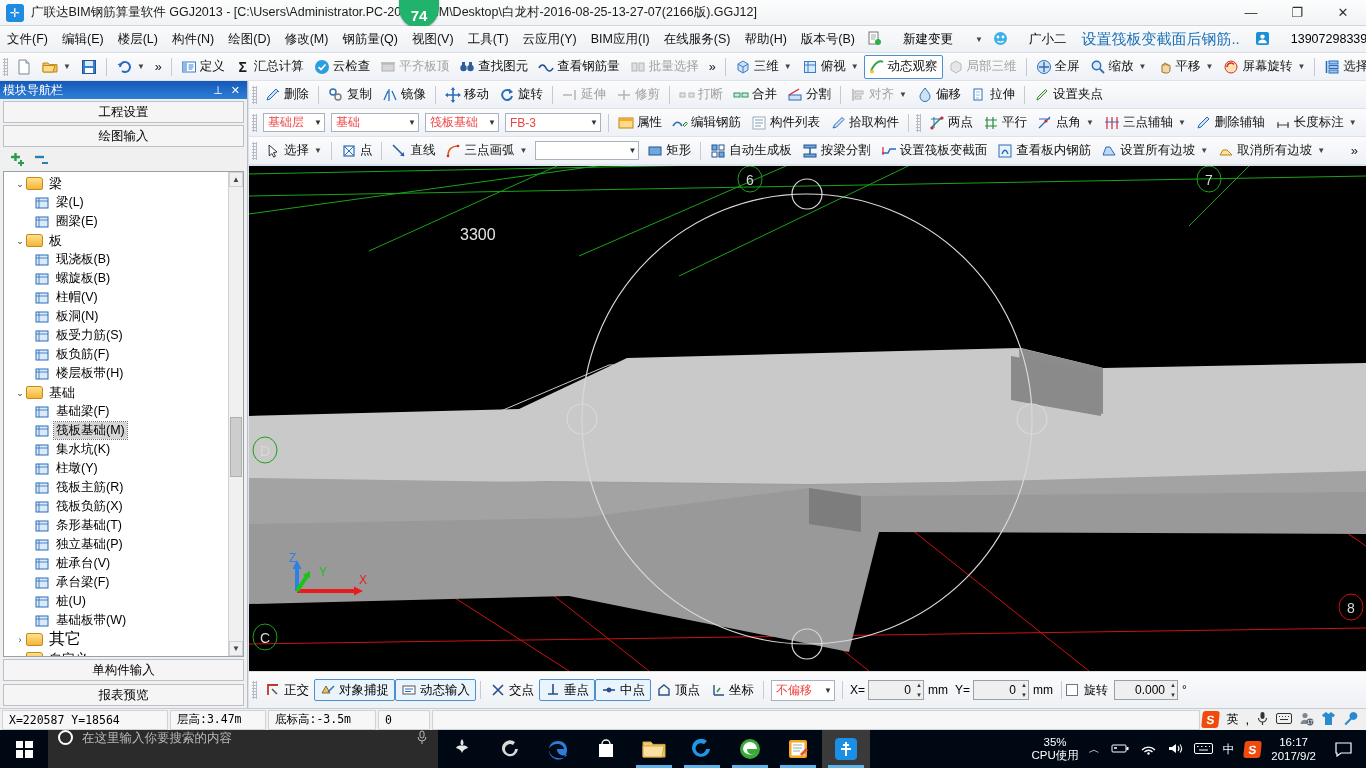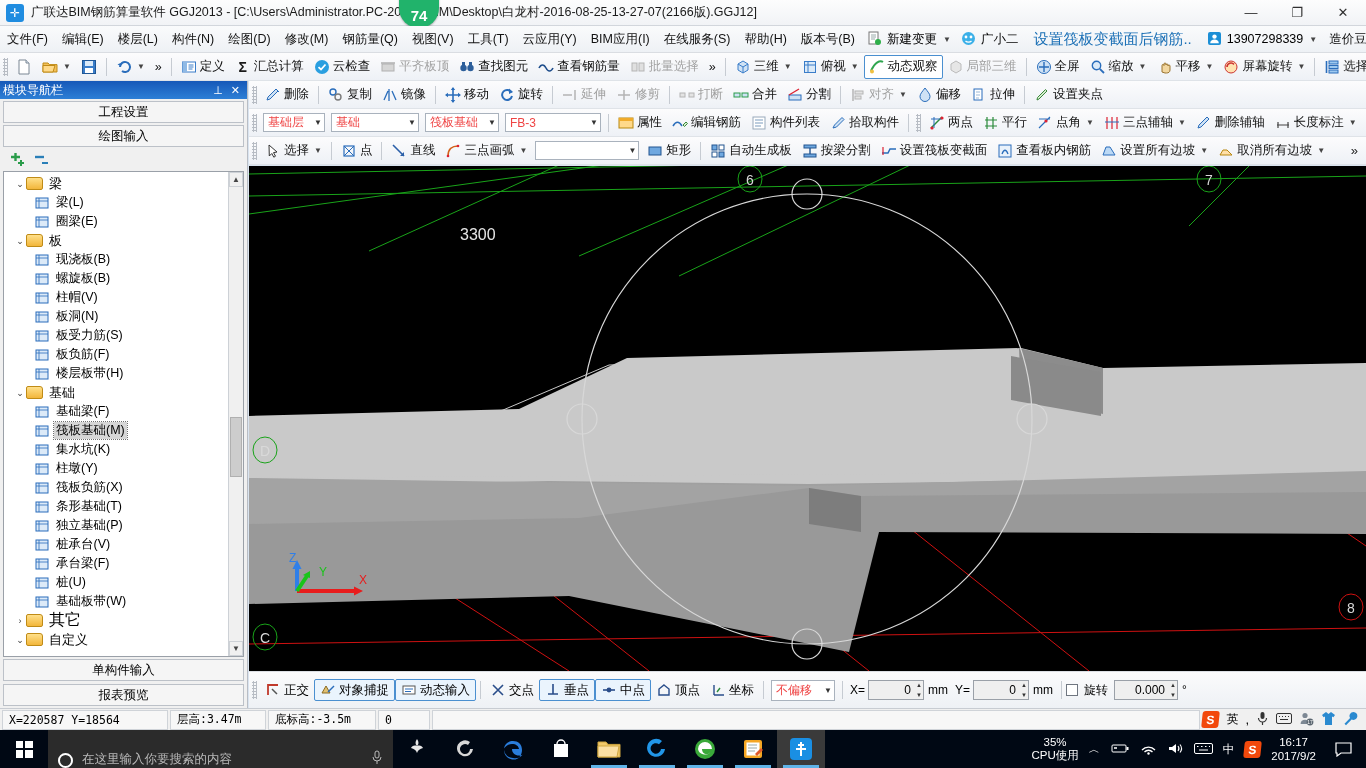--- a/index.html
+++ b/index.html
@@ -38,21 +38,21 @@
   }
 
   
   .menubar {
     position:absolute; left:0; top:26px; width:1366px; height:27px;
     background:linear-gradient(#fafbfc,#eef1f5);
     border-bottom:1px solid #dadde2;
     display:flex; align-items:center; white-space:nowrap;
   }
   .menu-item { padding:3px 7px; font-size:12.5px; color:#111; }
-  .menu-extra { display:flex; align-items:center; gap:4px; padding:0 5px; font-size:12.5px; }
+  .menu-extra { display:flex; align-items:center; gap:20px; padding:0 5px; font-size:12.5px; }
   .pill-link {
     color:#1a6fb5; font-size:15px; padding:3px 10px;
   }
 
   
   .tbrow {
     position:absolute; left:0; width:1366px;
     background:linear-gradient(#fcfcfd,#eef1f6);
     border-bottom:1px solid #dfe3e8;
     display:flex; align-items:center; white-space:nowrap;
@@ -161,21 +161,21 @@
 
   
   .taskbar {
     position:absolute; left:0; top:730px; width:1366px; height:38px;
     background:#000814; display:flex; align-items:center;
   }
   .start { width:48px; height:38px; display:flex; align-items:center; justify-content:center; }
   .win-logo { width:17px; height:17px; display:grid; grid-template-columns:1fr 1fr; grid-gap:2px; }
   .win-logo i { background:#fff; display:block; }
   .searchbox {
-    width:345px; height:38px; background:#2b2b2b; display:flex; align-items:flex-end;
+    width:390px; height:38px; background:#2b2b2b; display:flex; align-items:flex-start;
     gap:9px; padding:0 10px; color:#b9b9b9; font-size:12.5px;
   }
   .circ { width:15px; height:15px; border:2px solid #fff; border-radius:50%; flex:none; }
   .mic { margin-left:auto; color:#cfcfcf; font-size:13px; }
   .tasks { display:flex; align-items:center; height:38px; }
   .tk { width:48px; height:38px; display:flex; align-items:center; justify-content:center; position:relative; }
   .tk.running::after { content:""; position:absolute; bottom:0; left:6px; right:6px; height:3px; background:#5fb3e8; }
   .tk.active { background:#3a3a3a; }
   .tray2 { margin-left:auto; display:flex; align-items:center; gap:10px; color:#fff;
       font-size:11.5px; padding-right:6px; }
@@ -888,20 +888,27 @@
                 <path d="M2 5h12M5 2v10" stroke="#2a6dbb" stroke-width="0.8"></path>
               </svg></span>
             <span class="lbl">集水坑(K)</span>
           </div>
           <div class="tnode leaf">
             <span class="tico"><svg width="16" height="14" viewBox="0 0 16 14">
                 <rect x="2" y="2" width="12" height="10" fill="#dceaf8" stroke="#2a6dbb"></rect>
                 <path d="M2 5h12M5 2v10" stroke="#2a6dbb" stroke-width="0.8"></path>
               </svg></span>
             <span class="lbl">柱墩(Y)</span>
+          </div>
+          <div class="tnode leaf">
+            <span class="tico"><svg width="16" height="14" viewBox="0 0 16 14">
+                <rect x="2" y="2" width="12" height="10" fill="#dceaf8" stroke="#2a6dbb"></rect>
+                <path d="M2 5h12M5 2v10" stroke="#2a6dbb" stroke-width="0.8"></path>
+              </svg></span>
+            <span class="lbl">筏板主筋(R)</span>
           </div>
           <div class="tnode leaf">
             <span class="tico"><svg width="16" height="14" viewBox="0 0 16 14">
                 <rect x="2" y="2" width="12" height="10" fill="#dceaf8" stroke="#2a6dbb"></rect>
                 <path d="M2 5h12M5 2v10" stroke="#2a6dbb" stroke-width="0.8"></path>
               </svg></span>
             <span class="lbl">筏板负筋(X)</span>
           </div>
           <div class="tnode leaf">
             <span class="tico"><svg width="16" height="14" viewBox="0 0 16 14">

